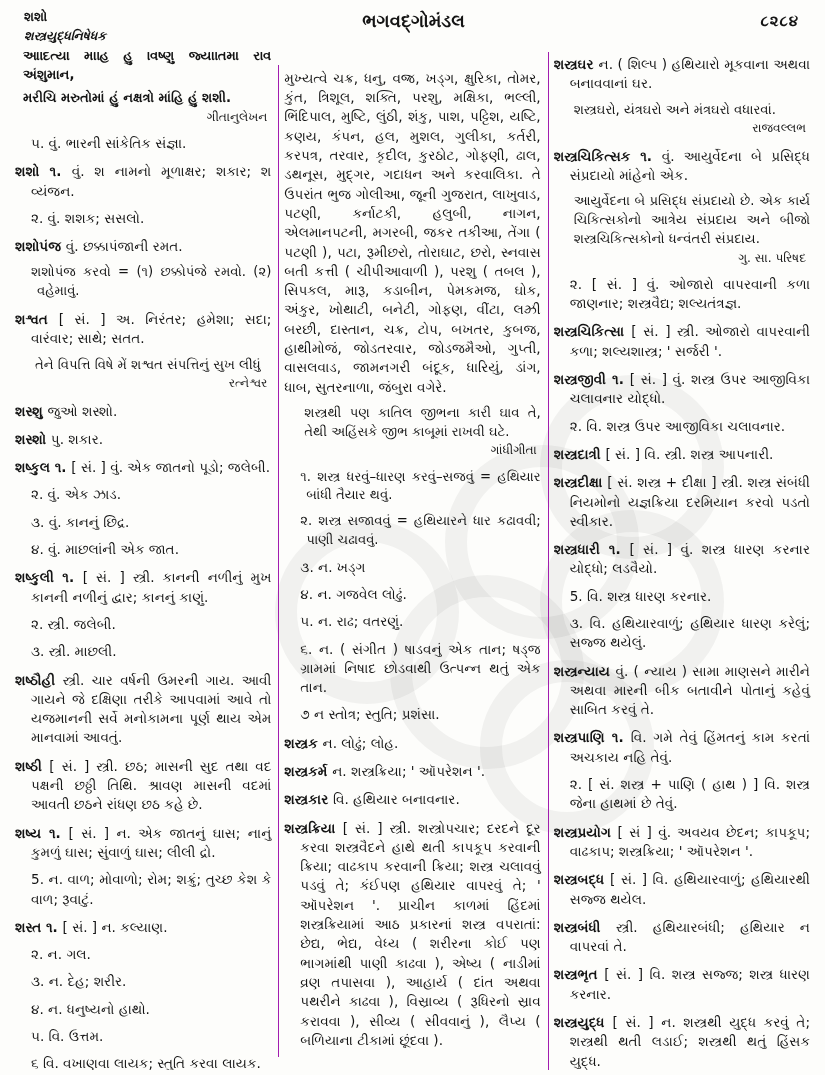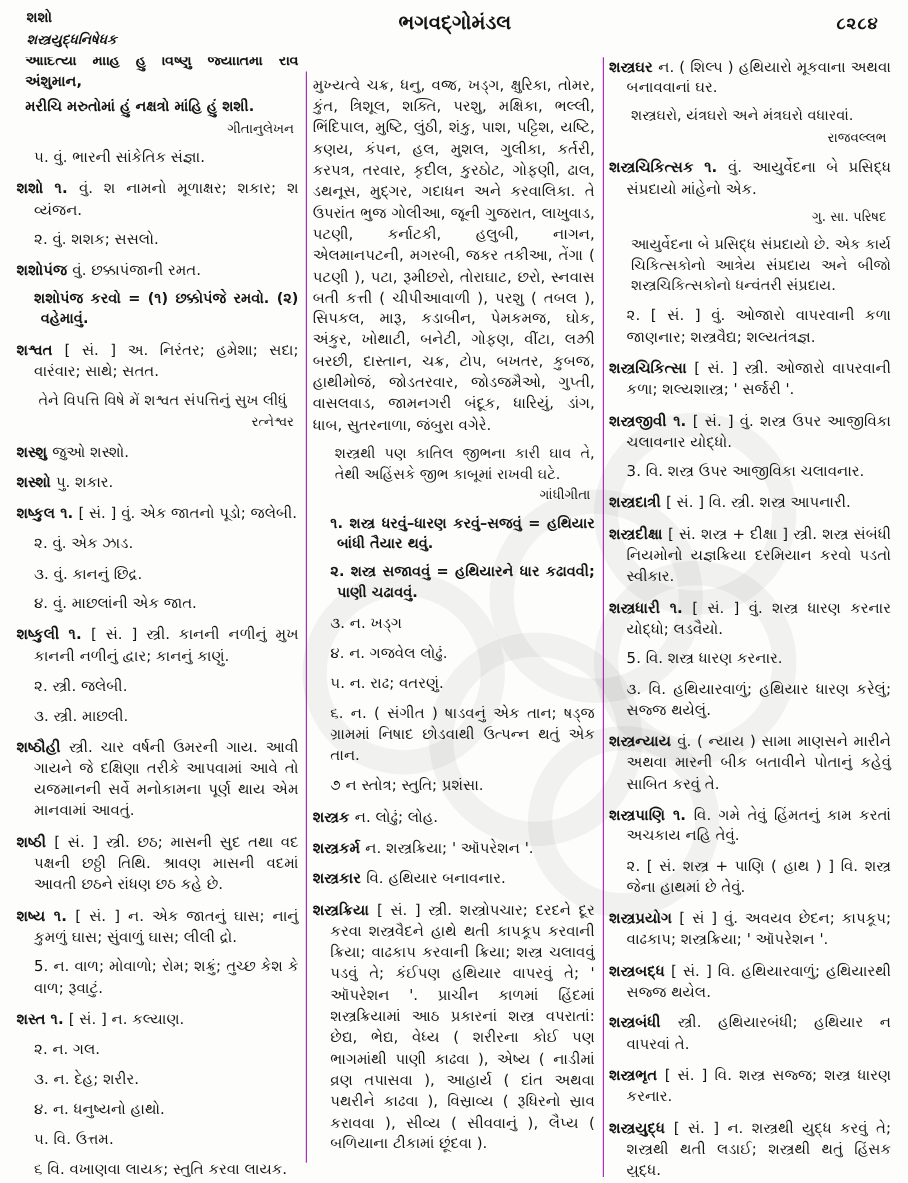--- a/index.html
+++ b/index.html
@@ -19,21 +19,21 @@
   .hdr .title{position:absolute;left:0;right:0;top:4px;text-align:center;font-weight:bold;font-size:18px;}
   .hdr .pageno{position:absolute;right:18px;top:6px;font-size:15px;font-weight:bold;letter-spacing:1px;margin-left:40px;}
   
   .cols{display:flex;align-items:center;height:1018px;overflow:hidden;}
   .col{flex:1 1 0;padding:2px 7px 0 5px;box-sizing:border-box;overflow:hidden;}
   .col + .col{border-left:1px solid #a21caf;}
   .blk{margin:0 0 7px 0;font-size:13.6px;line-height:1.42;text-align:justify;}
   .blk.entry{padding-left:16px;text-indent:-16px;margin-top:9px;}
   .blk.cont{margin-top:2px;}
   .blk.sense{padding-left:16px;margin-top:8px;}
-  .blk.idiom{padding-left:22px;text-indent:-6px;margin-top:6px;font-size:13.2px;font-weight:bold;}
+  .blk.idiom{padding-left:22px;text-indent:-6px;margin-top:6px;font-size:13.2px;}
   .blk.quote{padding-left:20px;margin:4px 0 1px 0;font-size:13.2px;}
   .blk.quote.bold{font-weight:bold;padding-left:8px;}
   .blk.attrib{text-align:right;font-size:12.2px;margin:0 4px 8px 0;}
   .hw{font-weight:bold;margin-top:20px;}
   
   .wm{position:absolute;inset:0;z-index:1;pointer-events:none;}
   .ring{position:absolute;border-radius:50%;border:22px solid rgba(90,90,85,0.07);}
 </style>
 </head>
 <body>
@@ -103,26 +103,26 @@
         <p class="blk entry"><b class="hw">શસ્ત્રક </b>ન. લોઢું; લોહ.</p>
         <p class="blk entry"><b class="hw">શસ્ત્રકર્મ </b>ન. શસ્ત્રક્રિયા; ' ઑપરેશન '.</p>
         <p class="blk entry"><b class="hw">શસ્ત્રકાર </b>વિ. હથિયાર બનાવનાર.</p>
         <p class="blk entry"><b class="hw">શસ્ત્રક્રિયા </b>[ સં. ] સ્ત્રી. શસ્ત્રોપચાર; દરદને દૂર કરવા શસ્ત્રવૈદને હાથે થતી કાપકૂપ કરવાની ક્રિયા; વાઢકાપ કરવાની ક્રિયા; શસ્ત્ર ચલાવવું પડવું તે; કંઈપણ હથિયાર વાપરવું તે; ' ઑપરેશન '. પ્રાચીન કાળમાં હિંદમાં શસ્ત્રક્રિયામાં આઠ પ્રકારનાં શસ્ત્ર વપરાતાં: છેદ્ય, ભેદ્ય, વેધ્ય ( શરીરના કોઈ પણ ભાગમાંથી પાણી કાઢવા ), એષ્ય ( નાડીમાં વ્રણ તપાસવા ), આહાર્ય ( દાંત અથવા પથરીને કાઢવા ), વિસ્રાવ્ય ( રૂધિરનો સ્રાવ કરાવવા ), સીવ્ય ( સીવવાનું ), લૈપ્ય ( બળિયાના ટીકામાં છૂંદવા ).</p>
       </div>
       <div class="col">
         <p class="blk entry"><b class="hw">શસ્ત્રઘર </b>ન. ( શિલ્પ ) હથિયારો મૂકવાના અથવા બનાવવાનાં ઘર.</p>
         <p class="blk quote">શસ્ત્રઘરો, યંત્રઘરો અને મંત્રઘરો વધારવાં.</p>
         <p class="blk attrib">રાજવલ્લભ</p>
         <p class="blk entry"><b class="hw">શસ્ત્રચિકિત્સક ૧. </b>વું. આયુર્વેદના બે પ્રસિદ્ધ સંપ્રદાયો માંહેનો એક.</p>
+        <p class="blk quote">આયુર્વેદના બે પ્રસિદ્ધ સંપ્રદાયો છે. એક કાર્ય ચિકિત્સકોનો આત્રેય સંપ્રદાય અને બીજો શસ્ત્રચિકિત્સકોનો ધન્વંતરી સંપ્રદાય.</p>
         <p class="blk attrib">ગુ. સા. પરિષદ</p>
-        <p class="blk quote">આયુર્વેદના બે પ્રસિદ્ધ સંપ્રદાયો છે. એક કાર્ય ચિકિત્સકોનો આત્રેય સંપ્રદાય અને બીજો શસ્ત્રચિકિત્સકોનો ધન્વંતરી સંપ્રદાય.</p>
         <p class="blk sense">૨. [ સં. ] વું. ઓજારો વાપરવાની કળા જાણનાર; શસ્ત્રવૈદ્ય; શલ્યતંત્રજ્ઞ.</p>
         <p class="blk entry"><b class="hw">શસ્ત્રચિકિત્સા </b>[ સં. ] સ્ત્રી. ઓજારો વાપરવાની કળા; શલ્યશાસ્ત્ર; ' સર્જરી '.</p>
         <p class="blk entry"><b class="hw">શસ્ત્રજીવી ૧. </b>[ સં. ] વું. શસ્ત્ર ઉપર આજીવિકા ચલાવનાર યોદ્ધો.</p>
-        <p class="blk sense">3. વિ. શસ્ત્ર ઉપર આજીવિકા ચલાવનાર.</p>
+        <p class="blk sense">૨. વિ. શસ્ત્ર ઉપર આજીવિકા ચલાવનાર.</p>
         <p class="blk entry"><b class="hw">શસ્ત્રદાત્રી </b>[ સં. ] વિ. સ્ત્રી. શસ્ત્ર આપનારી.</p>
         <p class="blk entry"><b class="hw">શસ્ત્રદીક્ષા </b>[ સં. શસ્ત્ર + દીક્ષા ] સ્ત્રી. શસ્ત્ર સંબંધી નિયમોનો યજ્ઞક્રિયા દરમિયાન કરવો પડતો સ્વીકાર.</p>
         <p class="blk entry"><b class="hw">શસ્ત્રધારી ૧. </b>[ સં. ] વું. શસ્ત્ર ધારણ કરનાર યોદ્ધો; લડવૈયો.</p>
         <p class="blk sense">5. વિ. શસ્ત્ર ધારણ કરનાર.</p>
         <p class="blk sense">૩. વિ. હથિયારવાળું; હથિયાર ધારણ કરેલું; સજ્જ થયેલું.</p>
         <p class="blk entry"><b class="hw">શસ્ત્રન્યાય </b>વું. ( ન્યાય ) સામા માણસને મારીને અથવા મારની બીક બતાવીને પોતાનું કહેવું સાબિત કરવું તે.</p>
         <p class="blk entry"><b class="hw">શસ્ત્રપાણિ ૧. </b>વિ. ગમે તેવું હિંમતનું કામ કરતાં અચકાય નહિ તેવું.</p>
         <p class="blk sense">૨. [ સં. શસ્ત્ર + પાણિ ( હાથ ) ] વિ. શસ્ત્ર જેના હાથમાં છે તેવું.</p>
         <p class="blk entry"><b class="hw">શસ્ત્રપ્રયોગ </b>[ સં ] વું. અવયવ છેદન; કાપકૂપ; વાઢકાપ; શસ્ત્રક્રિયા; ' ઑપરેશન '.</p>
         <p class="blk entry"><b class="hw">શસ્ત્રબદ્ધ </b>[ સં. ] વિ. હથિયારવાળું; હથિયારથી સજ્જ થયેલ.</p>

